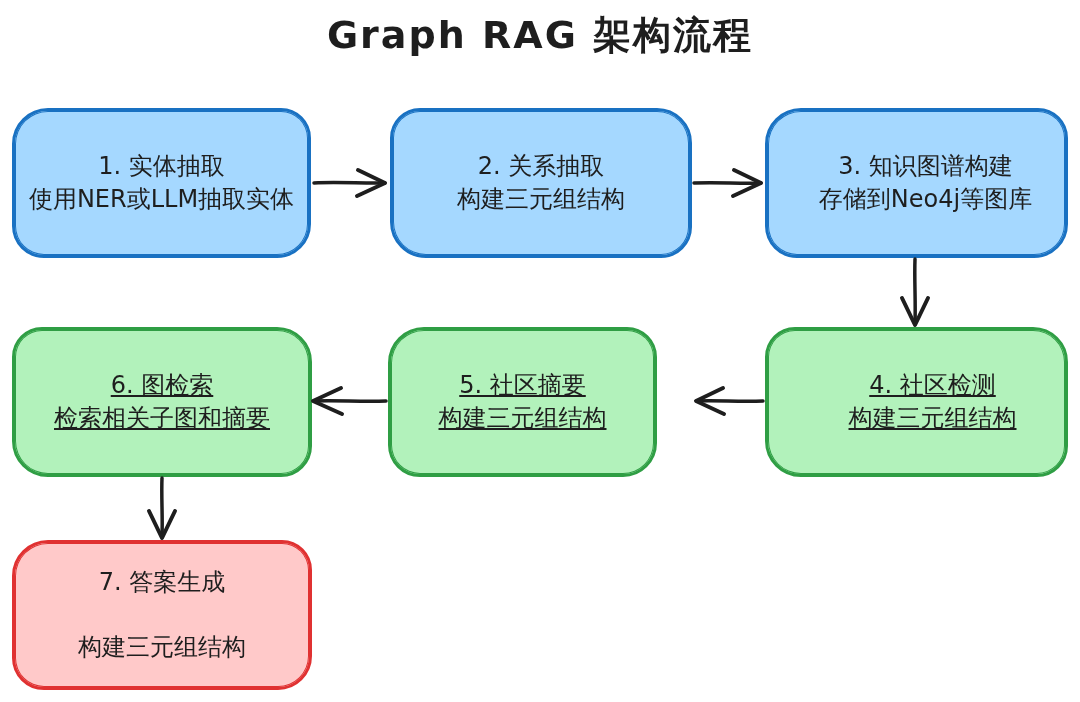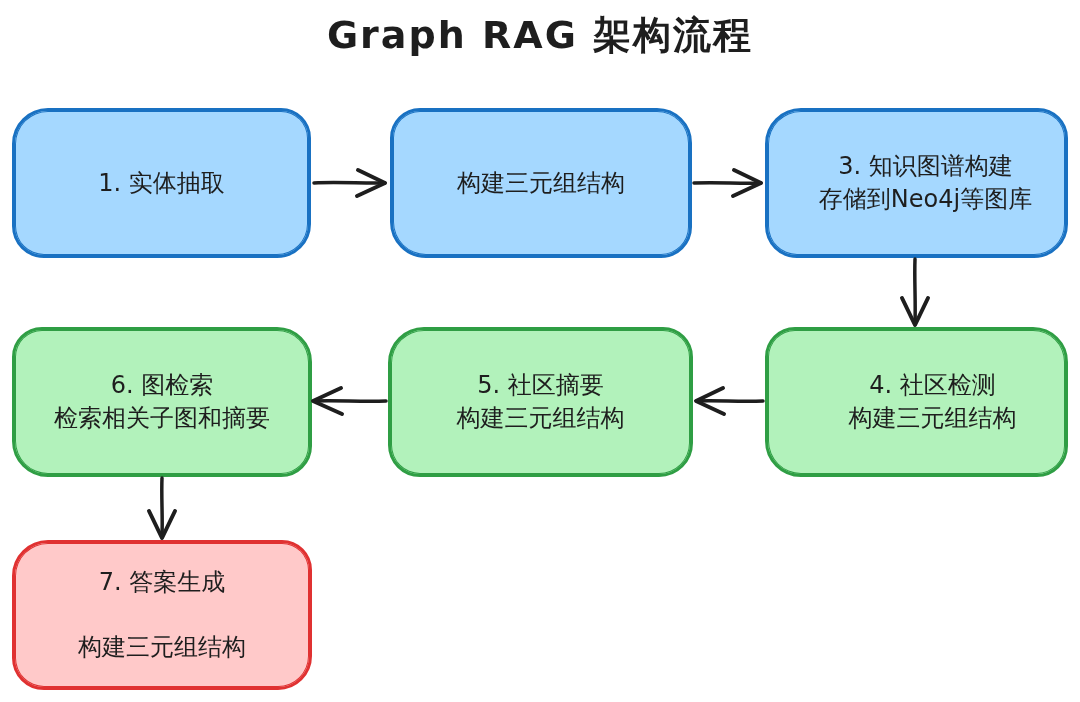--- a/index.html
+++ b/index.html
@@ -39,65 +39,67 @@
     font-size: 24px;
     line-height: 33px;
     font-weight: 500;
     padding: 0 12px;
   }
   
   .box.wobble-a { border-radius: 36px 30px 34px 32px; }
   .box.wobble-b { border-radius: 30px 35px 31px 36px; }
 
   .box.blue  { background: #a5d8ff; border-color: #1971c2; box-shadow: 0 0 0 1px #1971c2 inset; }
-  .box.green { background: #b2f2bb; border-color: #2f9e44; box-shadow: 0 0 0 1px #2f9e44 inset; }
+  .box.green { background: #b2f2bb; border-color: #2f9e44; box-shadow: 0 0 0 1px #2f9e44 inset; text-decoration: underline; }
   .box.red   { background: #ffc9c9; border-color: #e03131; box-shadow: 0 0 0 1px #e03131 inset; gap: 32px; }
 
   .box .line { width: 100%; }
 
   .arrow { position: absolute; }
   .arrow svg { display: block; }
   .arrow path {
     fill: none;
     stroke: #1e1e1e;
     stroke-linecap: round;
     stroke-linejoin: round;
   }
   .arrow path.shaft { stroke-width: 3.5; }
   .arrow path.head  { stroke-width: 4; }
 
   
   #box1 { left: 12px;  top: 108px; width: 299px; }
   #box2 { left: 390px; top: 108px; width: 302px; }
   #box3 { left: 765px; top: 108px; width: 303px; padding-left: 30px; }
   #box4 { left: 765px; top: 327px; width: 303px; padding-left: 44px; }
-  #box5 { left: 388px; top: 327px; width: 305px; }
+  #box5 { left: 388px; top: 327px; width: 269px; }
   #box6 { left: 12px;  top: 327px; width: 300px; }
   #box7 { left: 12px;  top: 540px; width: 300px; }
 
   
   #arrow-1-2 { left: 311px; top: 163px; }
   #arrow-2-3 { left: 691px; top: 163px; }
   #arrow-3-4 { left: 895px; top: 256px; }
   #arrow-4-5 { left: 692px; top: 381px; }
   #arrow-5-6 { left: 309px; top: 381px; }
   #arrow-6-7 { left: 142px; top: 475px; }
 </style>
 </head>
 <body>
 
 <div class="canvas">
 
   <div class="title">Graph RAG 架构流程</div>
 
   <div class="box blue wobble-a" id="box1">
     <div class="line">1. 实体抽取</div>
+    <div class="line">使用NER或LLM抽取实体</div>
   </div>
 
   <div class="box blue wobble-b" id="box2">
+    <div class="line">2. 关系抽取</div>
     <div class="line">构建三元组结构</div>
   </div>
 
   <div class="box blue wobble-a" id="box3">
     <div class="line">3. 知识图谱构建</div>
     <div class="line">存储到Neo4j等图库</div>
   </div>
 
   <div class="box green wobble-b" id="box4">
     <div class="line">4. 社区检测</div>

